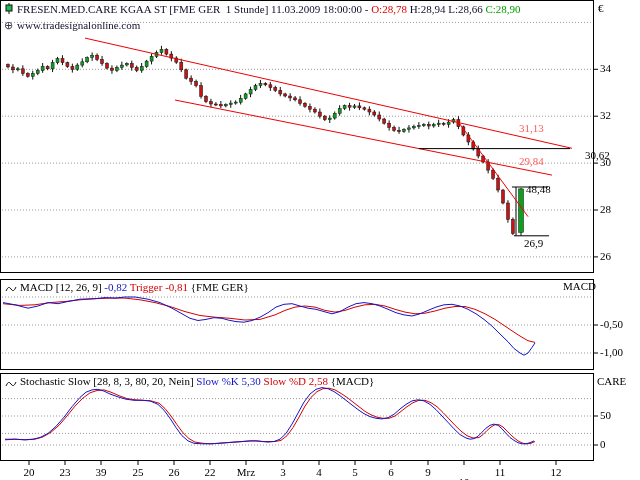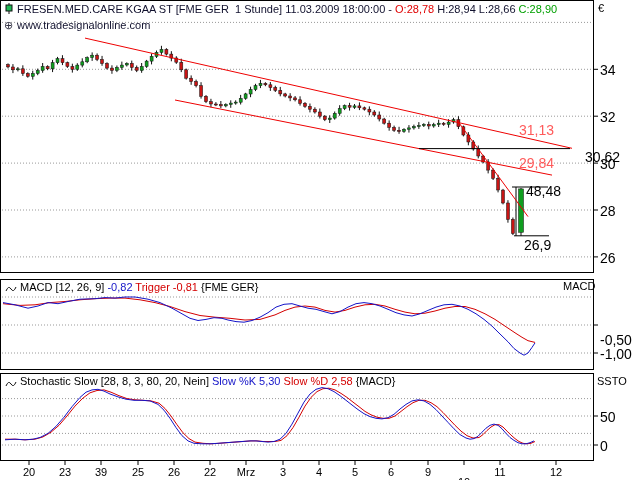--- a/index.html
+++ b/index.html
@@ -1,29 +1,29 @@
 <!DOCTYPE html>
 <html><head>
 <meta charset="utf-8">
 <style>
   html,body{margin:0;padding:0;background:#fff;}
   .screen{position:relative;width:640px;height:480px;background:#fff;overflow:hidden;
-          font-family:Liberation Sans, sans-serif;font-size:11px;color:#000;}
+          font-family:Liberation Serif, serif;font-size:11px;color:#000;}
   .panel{position:absolute;border:1px solid #000;background:transparent;box-sizing:border-box;}
   #panel-price{left:0;top:0;width:594px;height:273px;}
   #panel-macd{left:0;top:279px;width:594px;height:91px;}
   #panel-ssto{left:0;top:373px;width:594px;height:88px;}
   svg.plot{position:absolute;left:0;top:0;pointer-events:none;}
   .abs{position:absolute;white-space:pre;}
   .t-dark{color:#10102d;}
   .t-red{color:#e00000;}
   .t-green{color:#00a000;}
   .t-blue{color:#1414c8;}
   .t-red2{color:#d40000;margin-top:28px;}
-  .ann{position:absolute;white-space:pre;font-size:14px;}
+  .ann{position:absolute;white-space:pre;font-size:11px;}
   .ann-red{color:#ff5a5a;}
   .ann-black{color:#000;}
   .xtick-label{position:absolute;width:34px;text-align:center;color:#000;}
   .icon{display:inline-block;vertical-align:-1px;}
 </style>
 </head>
 <body>
 
 <div class="screen">
 
@@ -303,29 +303,29 @@
   <div class="abs" style="left:5px;top:282px;"><svg class="icon" width="12" height="8" viewBox="0 0 12 8">
         <path d="M1 6 Q3.5 0 6 4 Q8.5 8 11 2" fill="none" stroke="#111" stroke-width="1"></path>
       </svg></div>
   <div class="abs" style="left:20px;top:281px;"><span>MACD [12, 26, 9] </span><span class="t-blue">-0,82</span><span class="t-red2"> Trigger -0,81 </span><span>{FME GER}</span></div>
   <div class="abs" style="left:563px;top:280px;">MACD</div>
 
   <div class="abs" style="left:5px;top:377px;"><svg class="icon" width="12" height="8" viewBox="0 0 12 8">
         <path d="M1 6 Q3.5 0 6 4 Q8.5 8 11 2" fill="none" stroke="#111" stroke-width="1"></path>
       </svg></div>
   <div class="abs" style="left:20px;top:375px;"><span>Stochastic Slow [28, 8, 3, 80, 20, Nein] </span><span class="t-blue">Slow %K 5,30</span><span class="t-red2"> Slow %D 2,58 </span><span>{MACD}</span></div>
-  <div class="abs" style="left:597px;top:375px;">SSTO</div>
+  <div class="abs" style="left:597px;top:375px;">CARE</div>
 
   <div id="gen-labels">
       <div class="ann ann-black" style="left: 600px; top: 62.3px;">34</div>
       <div class="ann ann-black" style="left: 600px; top: 109.2px;">32</div>
       <div class="ann ann-black" style="left: 600px; top: 156.1px;">30</div>
       <div class="ann ann-black" style="left: 600px; top: 203px;">28</div>
       <div class="ann ann-black" style="left: 600px; top: 249.9px;">26</div>
-      <div class="ann ann-black" style="left: 600px; top: 318px; margin-top: 14px;">-0,50</div>
+      <div class="ann ann-black" style="left: 600px; top: 318px;">-0,50</div>
       <div class="ann ann-black" style="left: 600px; top: 346px;">-1,00</div>
       <div class="ann ann-black" style="left: 600px; top: 409px;">50</div>
       <div class="ann ann-black" style="left: 600px; top: 438px;">0</div>
       <div class="xtick-label" style="left: 12px; top: 466px;">20</div>
       <div class="xtick-label" style="left: 48px; top: 466px;">23</div>
       <div class="xtick-label" style="left: 84px; top: 466px;">39</div>
       <div class="xtick-label" style="left: 121px; top: 466px;">25</div>
       <div class="xtick-label" style="left: 157px; top: 466px;">26</div>
       <div class="xtick-label" style="left: 193px; top: 466px;">22</div>
       <div class="xtick-label" style="left: 229px; top: 466px;">Mrz</div>

